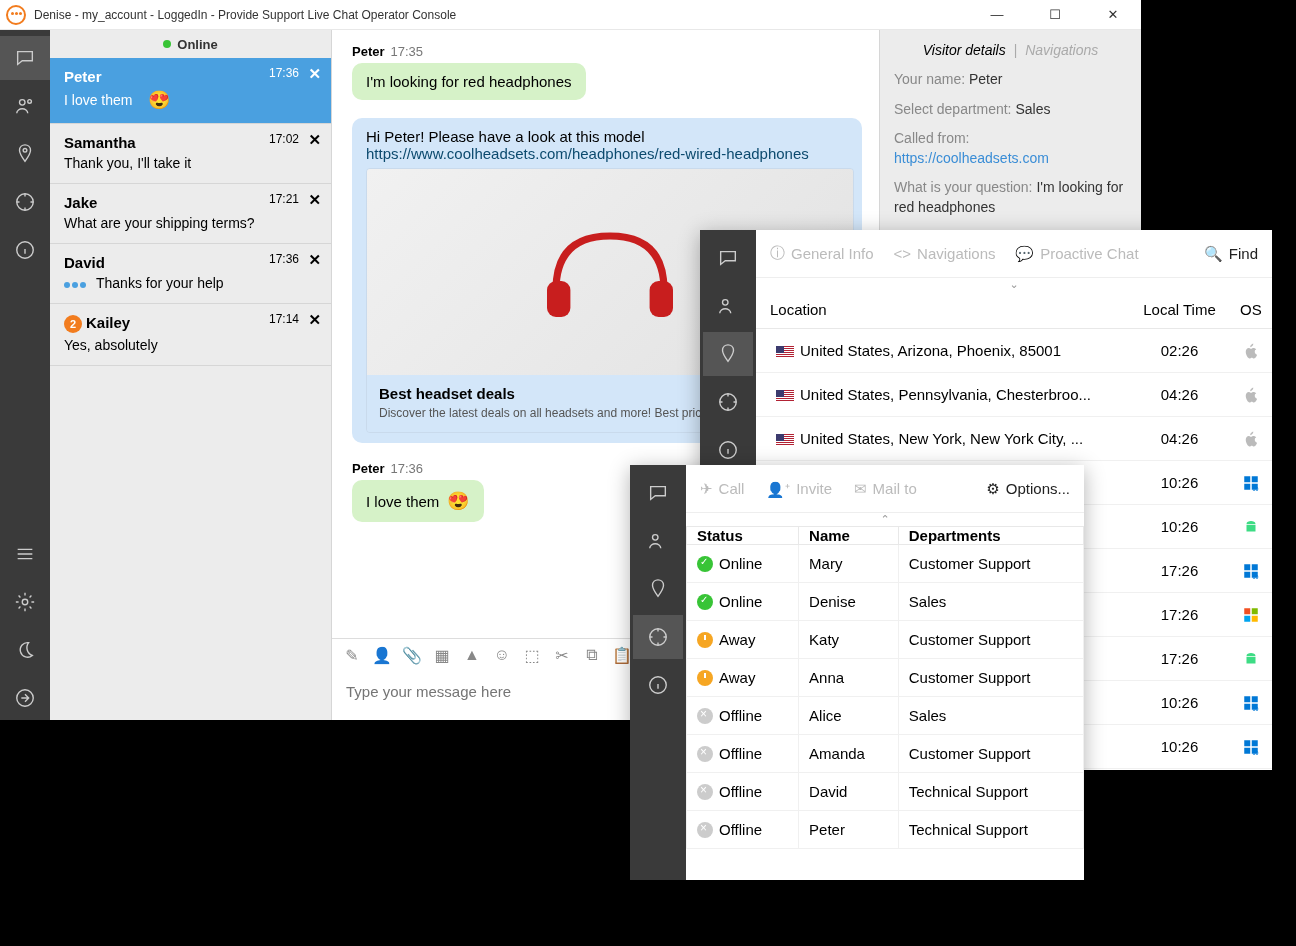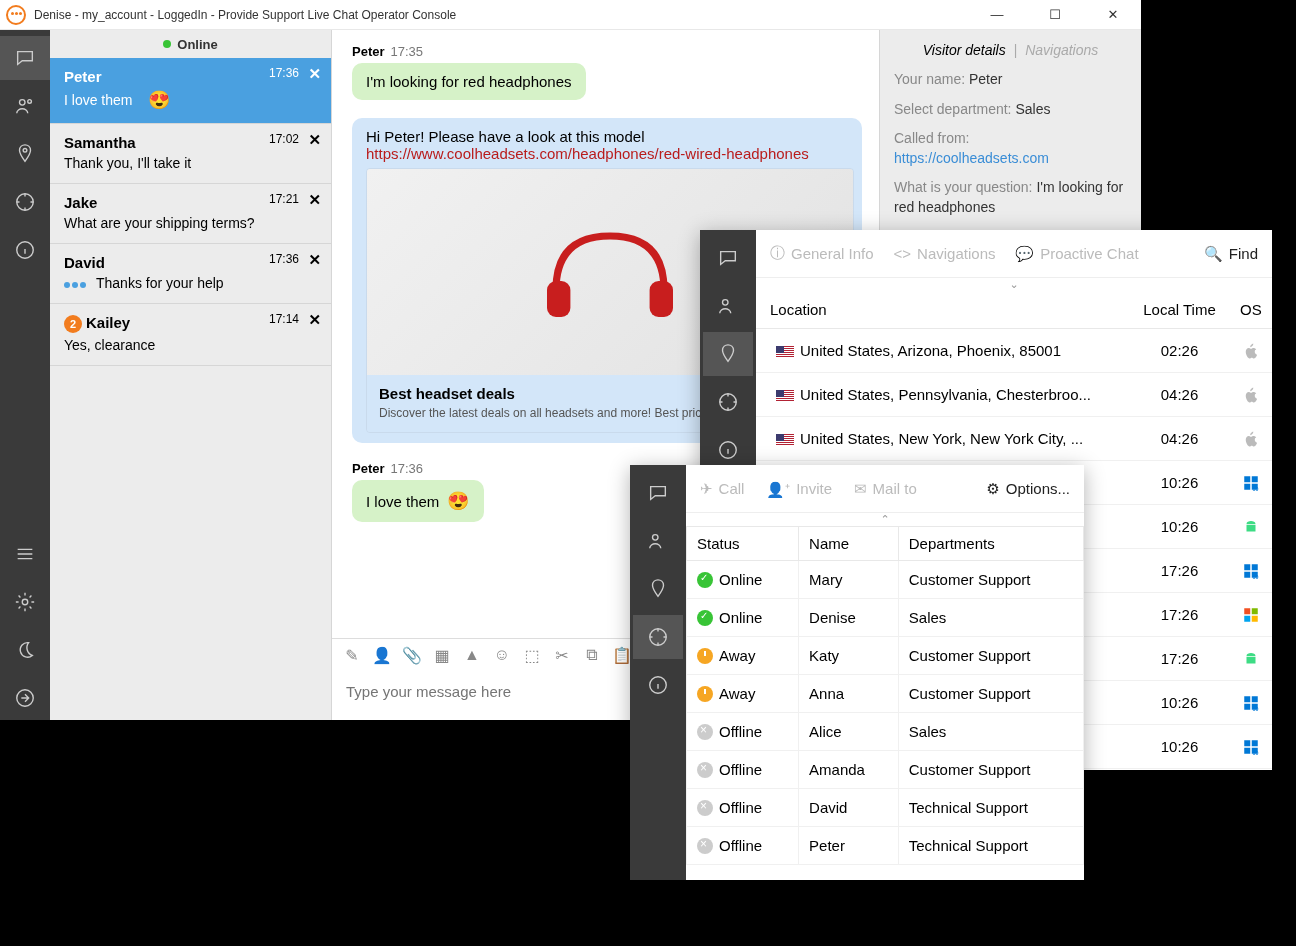--- a/index.html
+++ b/index.html
@@ -38,21 +38,21 @@
 .chat-pane { flex: 1; display: flex; min-width: 0; }
 .conversation { flex: 1; display: flex; flex-direction: column; min-width: 0; }
 .messages { flex: 1; overflow: auto; padding: 14px 20px; }
 .msg-header { font-size: 13px; margin-bottom: 4px; }
 .msg-header .sender { font-weight: 700; }
 .msg-header .ts { color: #777; margin-left: 6px; }
 .bubble { display: inline-block; padding: 10px 14px; border-radius: 10px; font-size: 15px; max-width: 510px; }
 .bubble.visitor { background: #d6f2c8; }
 .bubble.operator { background: #d3e6f9; }
 .msg-group { margin-bottom: 18px; }
-.link { color: #b91c1c; text-align: right; }
+.link { color: #0c4a6e; text-align: right; }
 .card { margin-top: 6px; border: 1px solid #c9daec; border-radius: 4px; overflow: hidden; width: 488px; }
 .card-img { width:100%; height: 206px; background: linear-gradient(135deg,#f1f1f1,#e2e2e2); display:flex; align-items:center; justify-content:center; }
 .card-img svg { width: 180px; height: 130px; }
 .card-body { padding: 10px 12px; background:#d3e6f9; }
 .card-title { font-weight:600; font-size:15px; margin-bottom:4px; }
 .card-desc { font-size:12px; color:#555; line-height:1.3; }
 
 .composer { border-top: 1px solid #ddd; }
 .toolbar { display:flex; gap:10px; padding:6px 10px; }
 .toolbar span { width:20px; height:20px; display:flex; align-items:center; justify-content:center; color:#888; cursor:pointer; }
@@ -84,21 +84,21 @@
 .os-icon { display:inline-block; width:18px; height:18px; vertical-align:middle; }
 
 
 .ops-window { left:630px; top:465px; width:454px; height:415px; display:flex; }
 .ops-window .iconbar { width:56px; }
 .ops-body { flex:1; display:flex; flex-direction:column; }
 .ops-tabs { height:48px; display:flex; align-items:center; gap:22px; padding:0 14px; border-bottom:1px solid #eee; }
 .otab { display:flex; align-items:center; gap:6px; color:#bbb; font-size:15px; cursor:pointer; }
 .otab.dark { color:#222; margin-left:auto; }
 .otable { width:100%; border-collapse:collapse; }
-.otable th { font-weight:400; font-size:15px; padding:8px 10px; border:1px solid #e8e8e8; text-align:left; }
+.otable th { font-weight:700; font-size:15px; padding:0 10px; border:1px solid #e8e8e8; text-align:left; }
 .otable td { padding:10px 10px; border:1px solid #f0f0f0; font-size:15px; }
 .status-pill { display:flex; align-items:center; gap:6px; }
 .sdot { width:16px; height:16px; border-radius:8px; display:inline-block; }
 .sdot.online { background:#38c436; position:relative; }
 .sdot.online::after { content:"✓"; color:#fff; font-size:10px; position:absolute; left:3px; top:0; }
 .sdot.away { background:#f6a623; position:relative; }
 .sdot.away::after { content:""; position:absolute; left:7px; top:3px; width:2px; height:5px; background:#fff; }
 .sdot.offline { background:#ccc; position:relative; }
 .sdot.offline::after { content:"×"; color:#fff; font-size:12px; position:absolute; left:3px; top:-1px; }
 
@@ -200,21 +200,21 @@
     <div class="close">✕</div>
           </div>
           <div class="chat-item">
             <div class="name">David</div>
     <div class="preview"><span class="dots3"><span></span><span></span><span></span></span> Thanks for your help</div>
     <div class="time">17:36</div>
     <div class="close">✕</div>
           </div>
           <div class="chat-item">
             <div class="name"><span class="badge">2</span>Kailey</div>
-    <div class="preview">Yes, clearance</div>
+    <div class="preview">Yes, absolutely</div>
     <div class="time">17:14</div>
     <div class="close">✕</div>
           </div>
         </div>
     </div>
 
     <div class="chat-pane">
       <div class="conversation">
         <div class="messages">
           <div class="msg-group">

